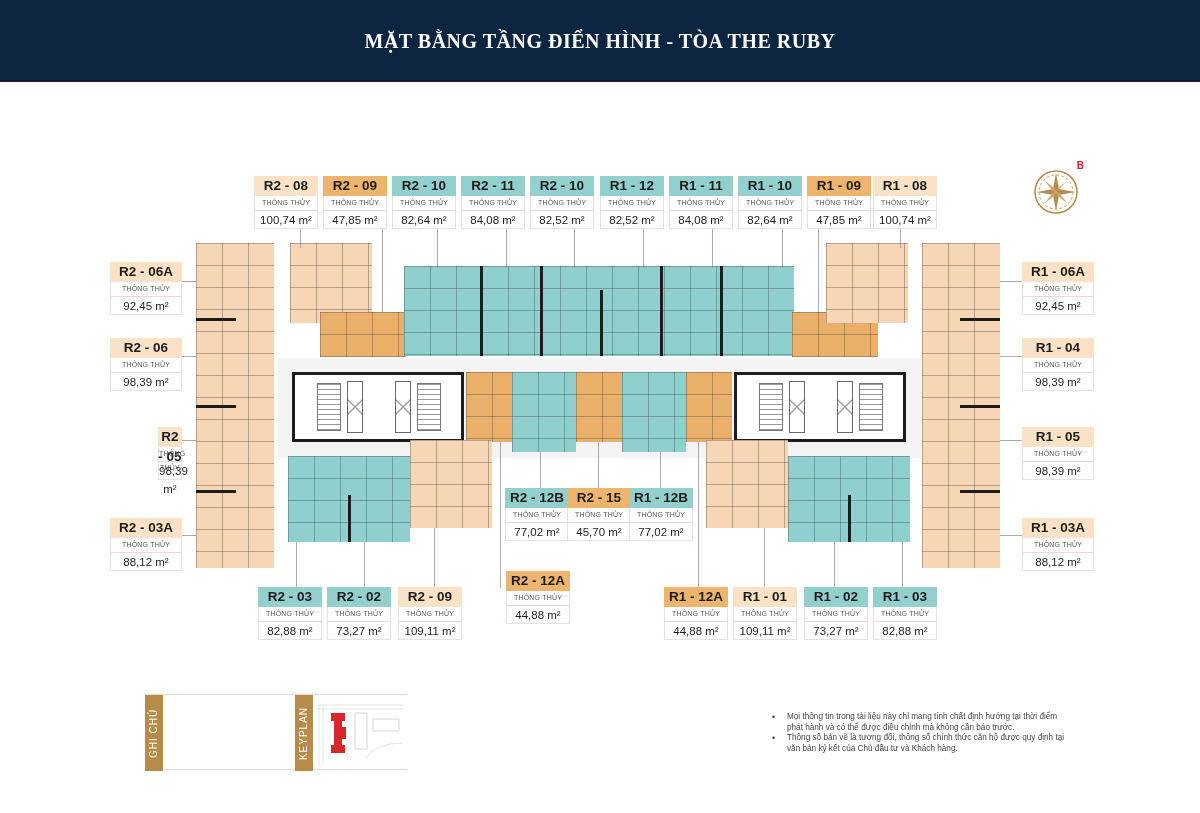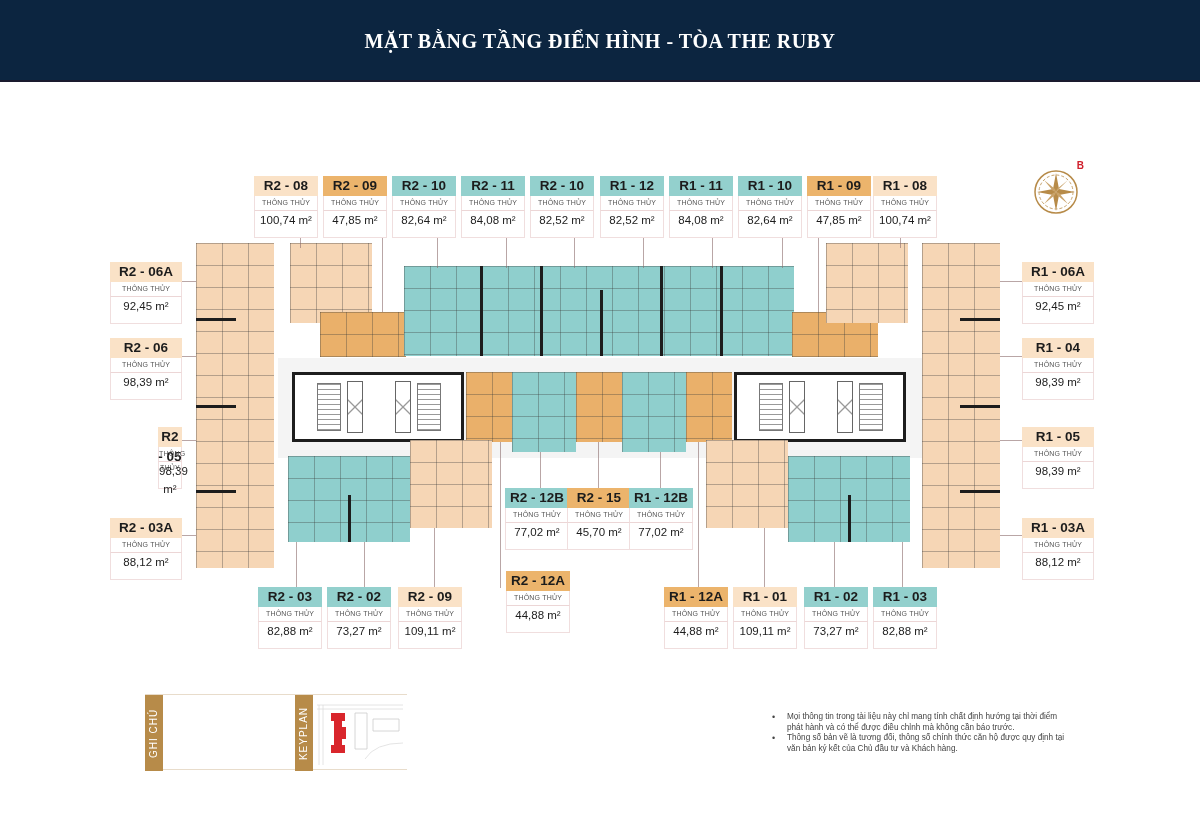--- a/index.html
+++ b/index.html
@@ -53,21 +53,21 @@
     height: 20px; line-height: 20px; font-weight: bold; font-size: 13.5px; color: #1c1c1c;
   }
   .tag .code.c3 { background: #fae2c7; }
   .tag .code.c2 { background: #93d0cd; }
   .tag .code.c1 { background: #ecb46c; }
   .tag .sub {
     font-size: 7px; color: #555; letter-spacing: 0.2px; height: 14px; line-height: 14px;
     border-left: 1px solid #f0dede; border-right: 1px solid #f0dede; background: #fff;
   }
   .tag .area {
-    font-size: 11.5px; color: #1c1c1c; height: 28px; line-height: 18px; background: #fff;
+    font-size: 11.5px; color: #1c1c1c; height: 19px; line-height: 18px; background: #fff;
     border: 1px solid #f0dede; border-top: 1px solid #ecd6d6;
   }
   .tag.wide { width: 72px; }
 
   
   .legend {
     position: absolute; left: 145px; top: 694px; width: 262px; height: 76px;
     border-top: 1px solid #e8dccb; border-bottom: 1px solid #e8dccb;
   }
   .vbar {

